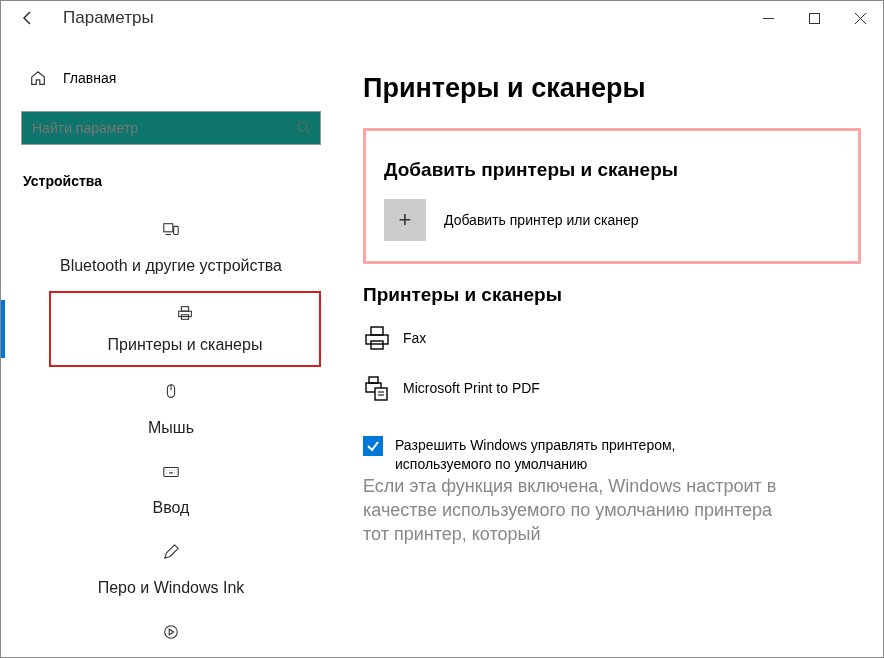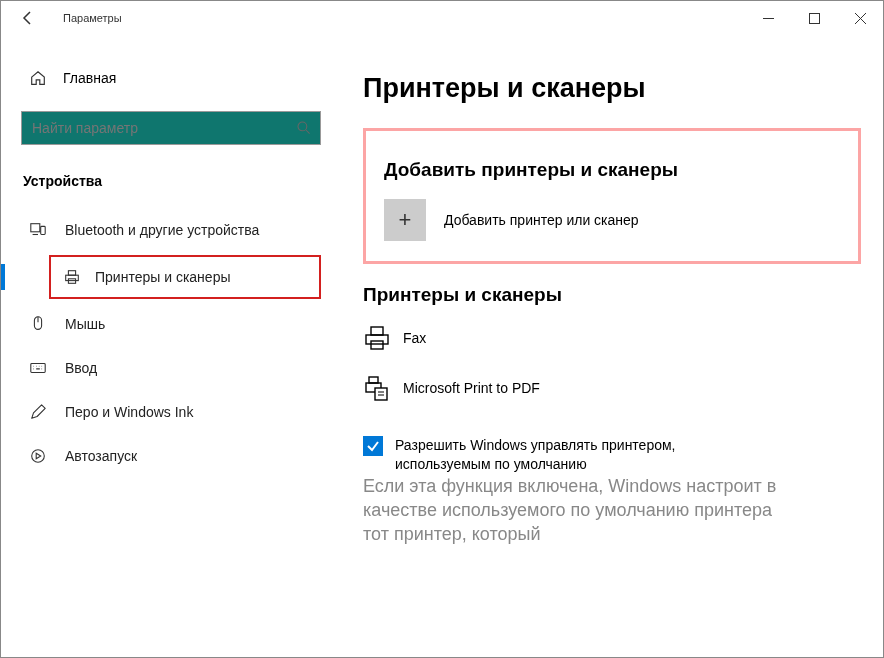--- a/index.html
+++ b/index.html
@@ -21,21 +21,21 @@
     align-items: center;
     padding-left: 10px;
   }
   .titlebar .back {
     width: 34px; height: 34px;
     display: flex; align-items: center; justify-content: center;
     font-size: 18px; color: #333;
   }
   .titlebar .title {
     margin-left: 18px;
-    font-size: 11px;
+    font-size: 17px;
     color: #333;
   }
   .win-controls {
     margin-left: auto;
     display: flex;
     height: 34px;
   }
   .win-controls .wc {
     width: 46px; height: 34px;
     display: flex; align-items: center; justify-content: center;
@@ -82,23 +82,24 @@
     font-size: 14px;
     font-weight: 600;
     margin-bottom: 22px;
     padding-left: 2px;
   }
   .nav-item {
     display: flex; align-items: center;
     gap: 18px;
     padding: 10px 8px;
     margin-bottom: 6px;
-    font-size: 14px;
+    font-size: 16px;
     color: #222;
     position: relative;
+    flex-direction: column;
   }
   .nav-item .ic {
     width: 18px; height: 18px;
     display: flex; align-items: center; justify-content: center;
   }
   .nav-item.active::before {
     content: "";
     position: absolute;
     left: -20px; top: 6px; bottom: 6px;
     width: 4px;
@@ -338,19 +339,19 @@
       <span>Microsoft Print to PDF</span>
     </div>
 
 
     <div class="check-row">
       <div class="checkbox-on">
         <svg width="14" height="14" viewBox="0 0 14 14">
             <path d="M2 7 L6 11 L12 3" fill="none" stroke="#fff" stroke-width="2"></path>
           </svg>
       </div>
-      <div class="check-text">Разрешить Windows управлять принтером, используемым по умолчанию</div>
+      <div class="check-text">Разрешить Windows управлять принтером, используемого по умолчанию</div>
     </div>
 
     <div class="note">Если эта функция включена, Windows настроит в качестве используемого по умолчанию принтера тот принтер, который</div>
 
   </div>
 </div>
 
 </body></html>

